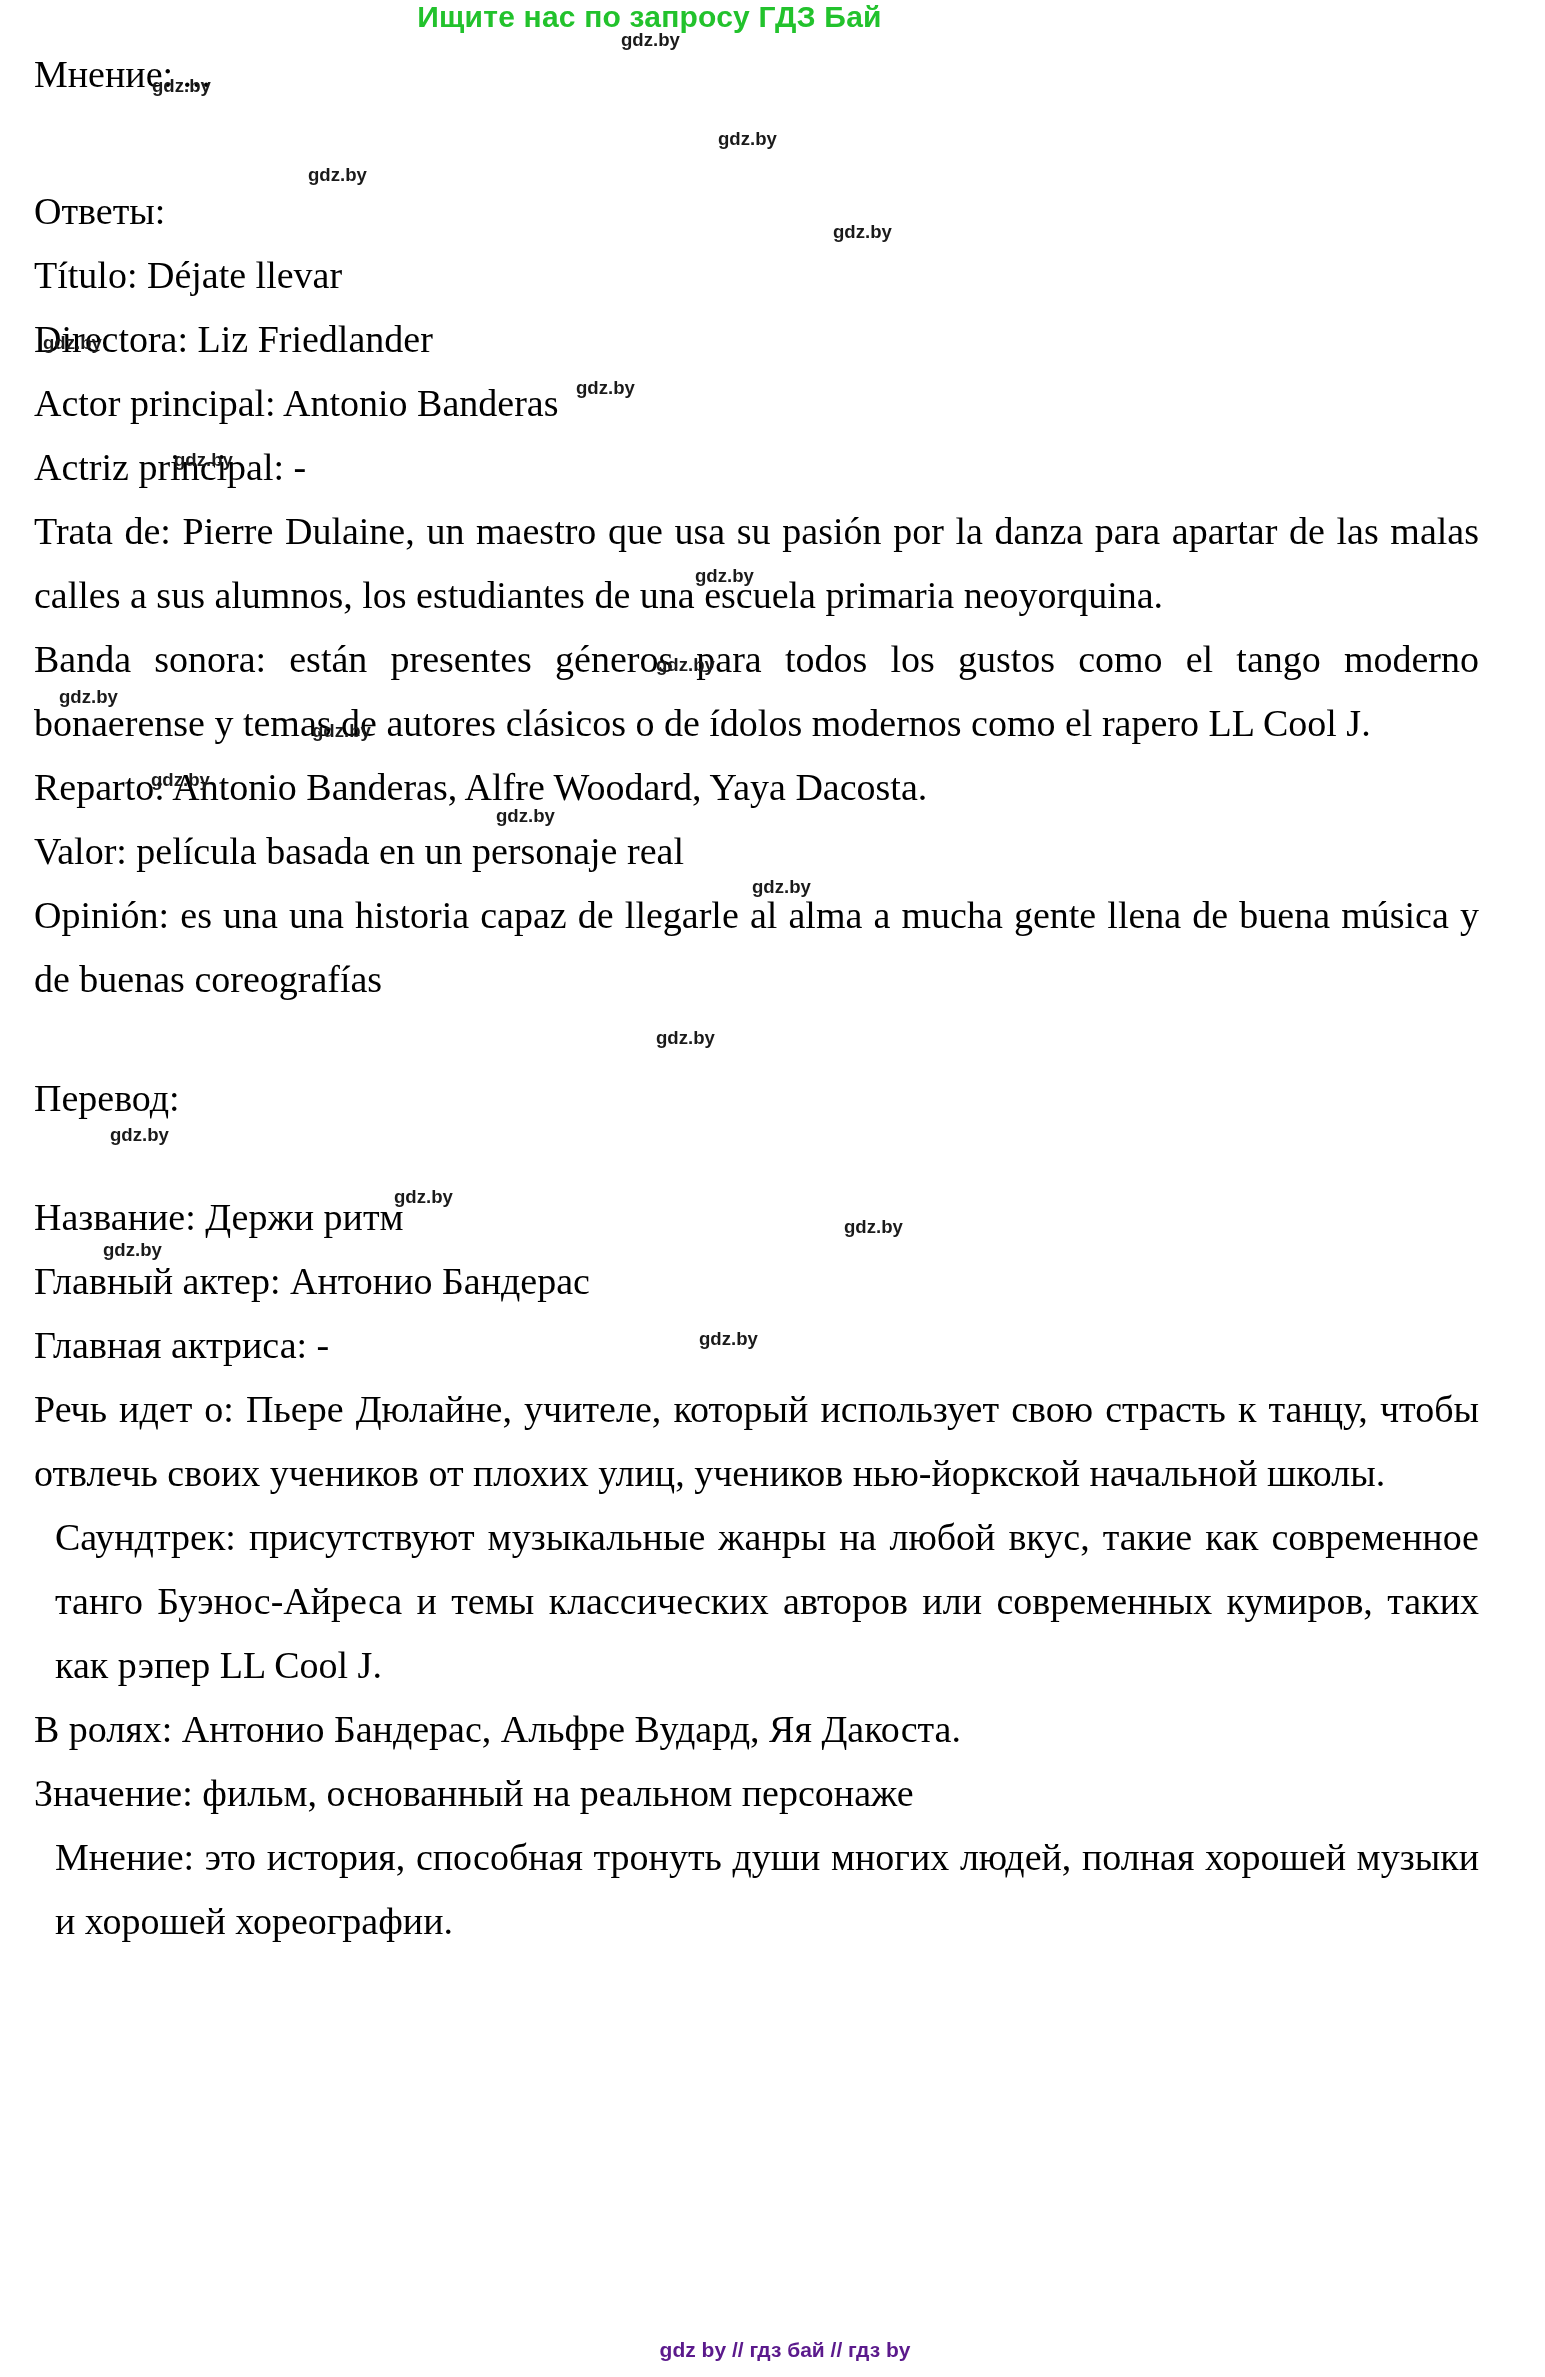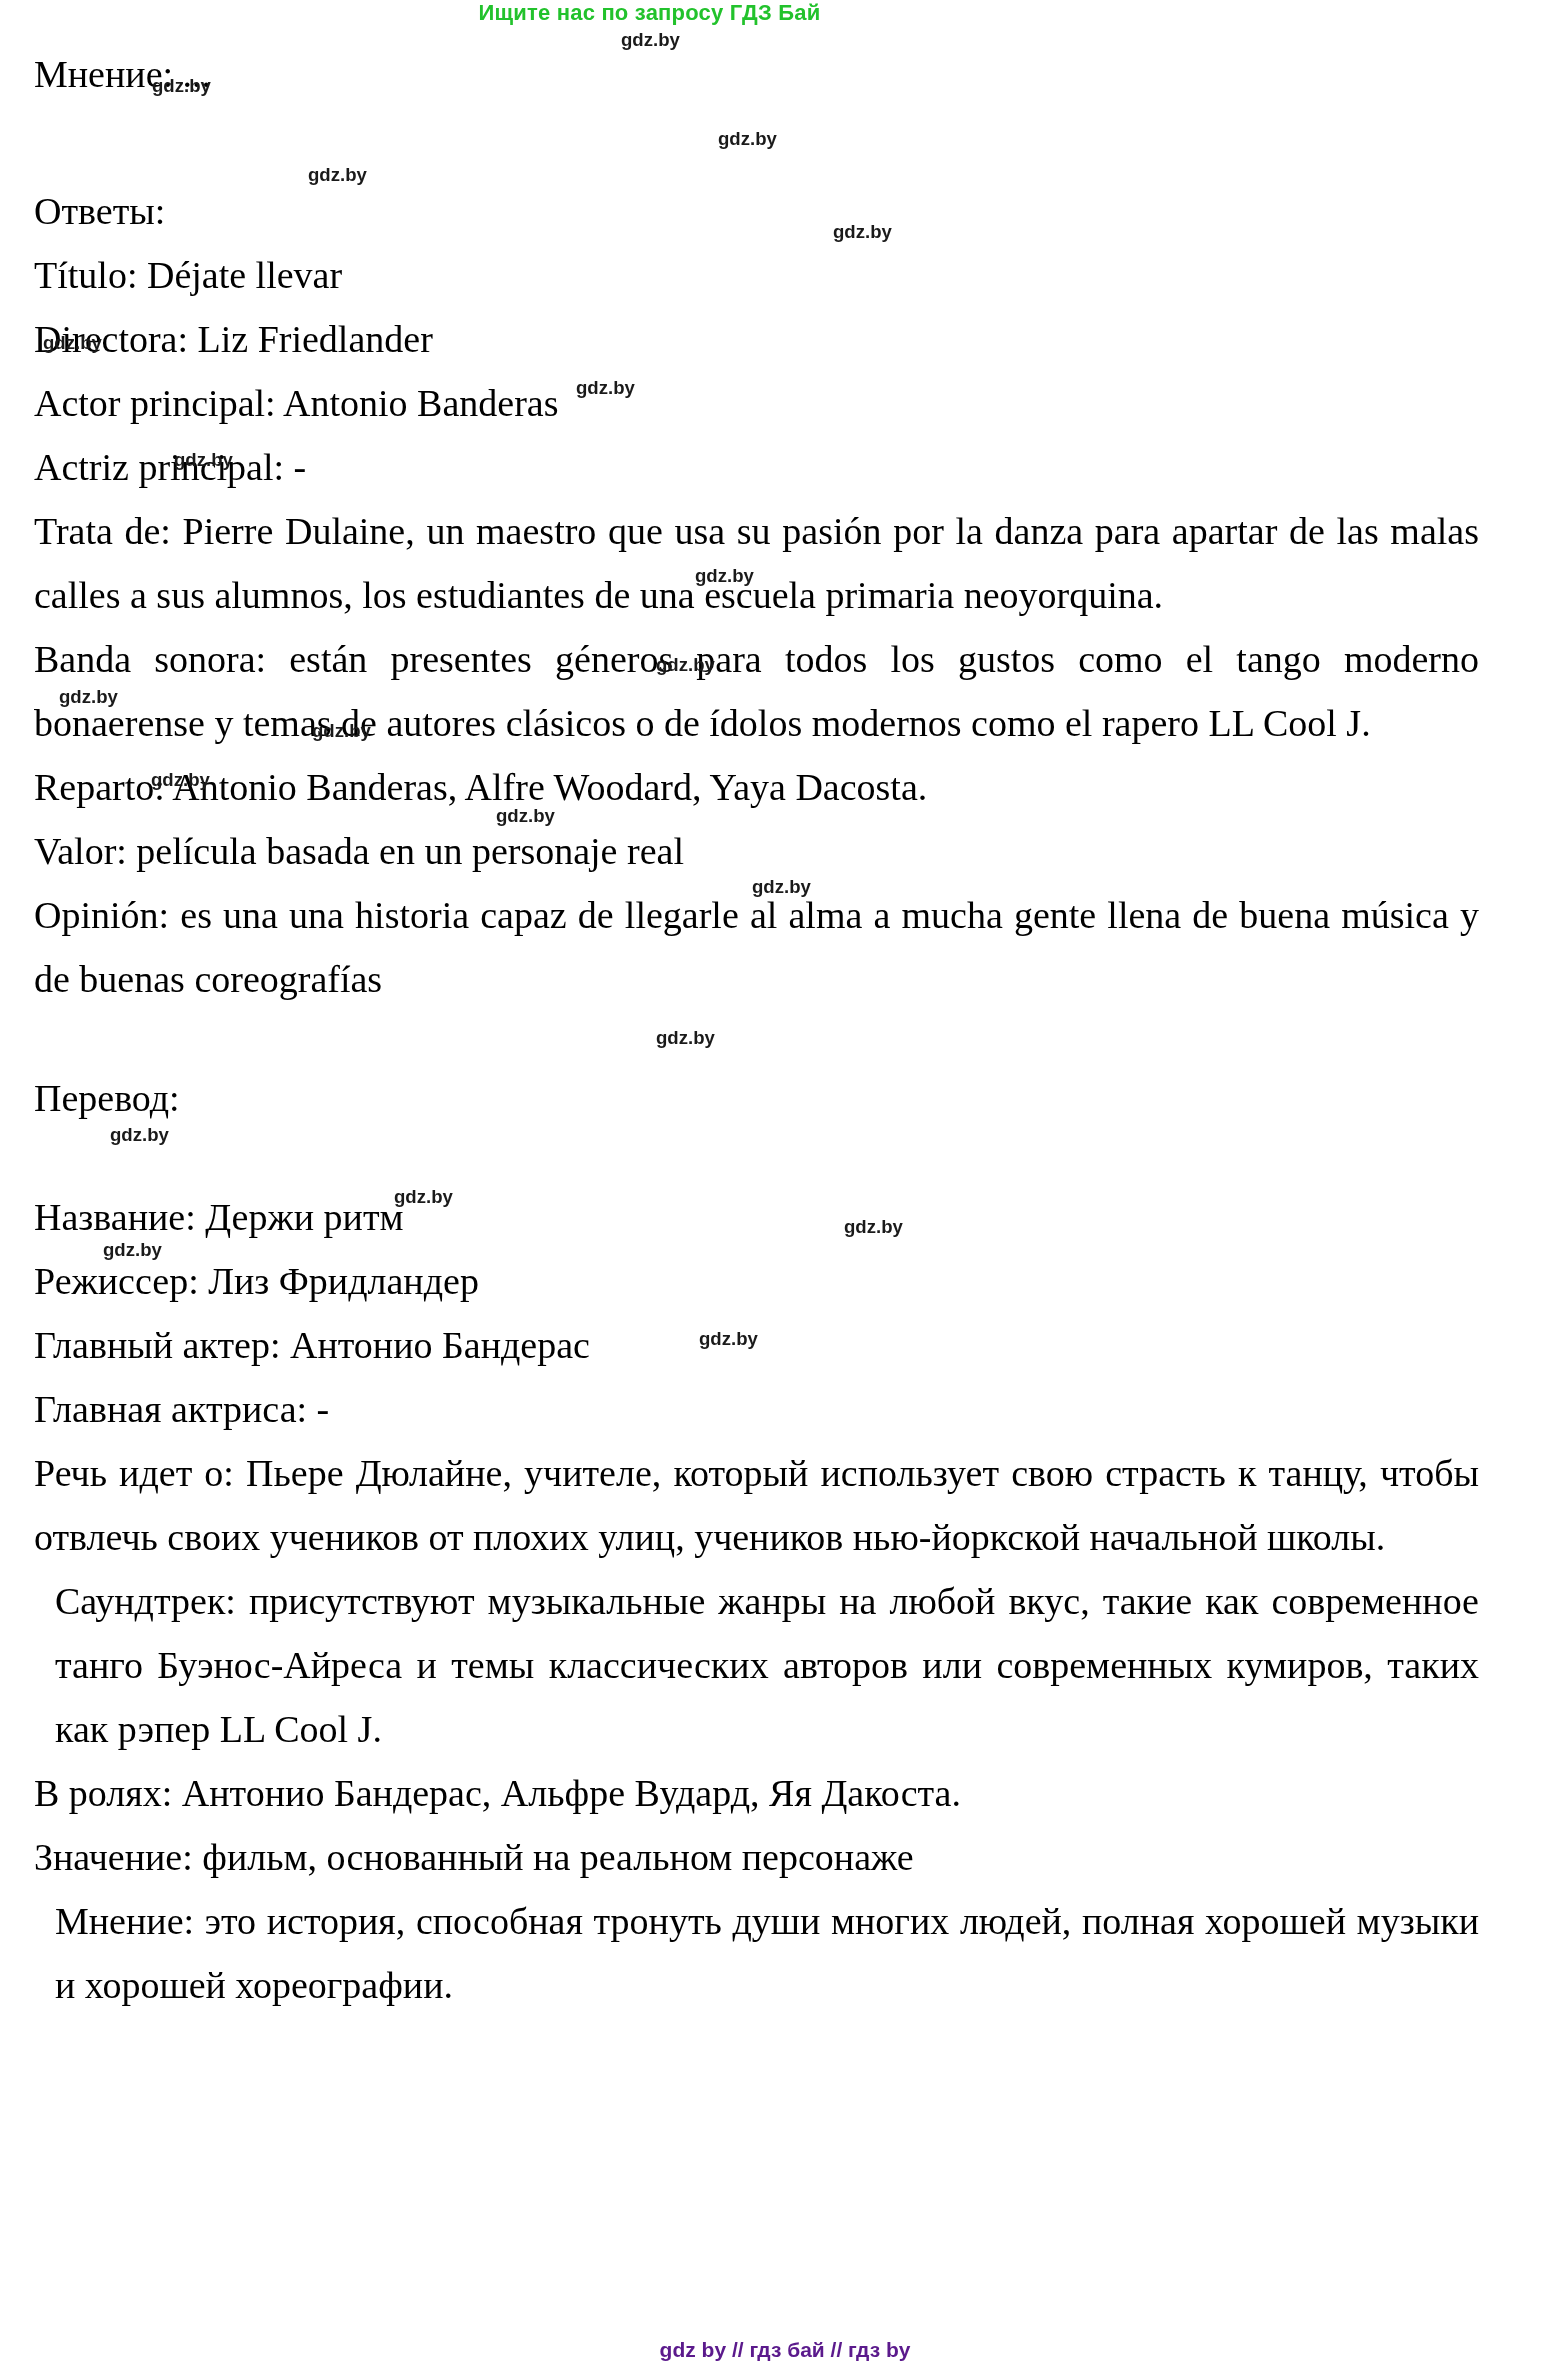--- a/index.html
+++ b/index.html
@@ -17,21 +17,21 @@
   }
 
   
   #promo-header {
     position: absolute;
     top: 0px;
     left: 0px;
     width: 1299px;
     text-align: center;
     font-family: "Liberation Sans", "DejaVu Sans", sans-serif;
-    font-size: 22px;
+    font-size: 30px;
     font-weight: bold;
     color: #22c22c;
     letter-spacing: 0.2px;
     white-space: nowrap;
   }
 
   
   #content {
     position: absolute;
     left: 34px;
@@ -114,21 +114,20 @@
   <div class="para">Opinión: es una una historia capaz de llegarle al alma a mucha gente llena de buena música y de buenas coreografías</div>
 
   <div class="spacer-md"></div>
 
   <div class="line">Перевод:</div>
 
   <div class="spacer-md"></div>
 
   <div class="line">Название: Держи ритм</div>
 
-  <div class="line">Режиссер: Лиз Фридландер</div>
 
   <div class="line">Главный актер: Антонио Бандерас</div>
 
   <div class="line">Главная актриса: -</div>
 
   <div class="para">Речь идет о: Пьере Дюлайне, учителе, который использует свою страсть к танцу, чтобы отвлечь своих учеников от плохих улиц, учеников нью-йоркской начальной школы.</div>
 
   <div class="para jstretch">Саундтрек: присутствуют музыкальные жанры на любой вкус, такие как современное танго Буэнос-Айреса и темы классических авторов или современных кумиров, таких как рэпер LL Cool J.</div>
 
   <div class="line">В ролях: Антонио Бандерас, Альфре Вудард, Яя Дакоста.</div>

